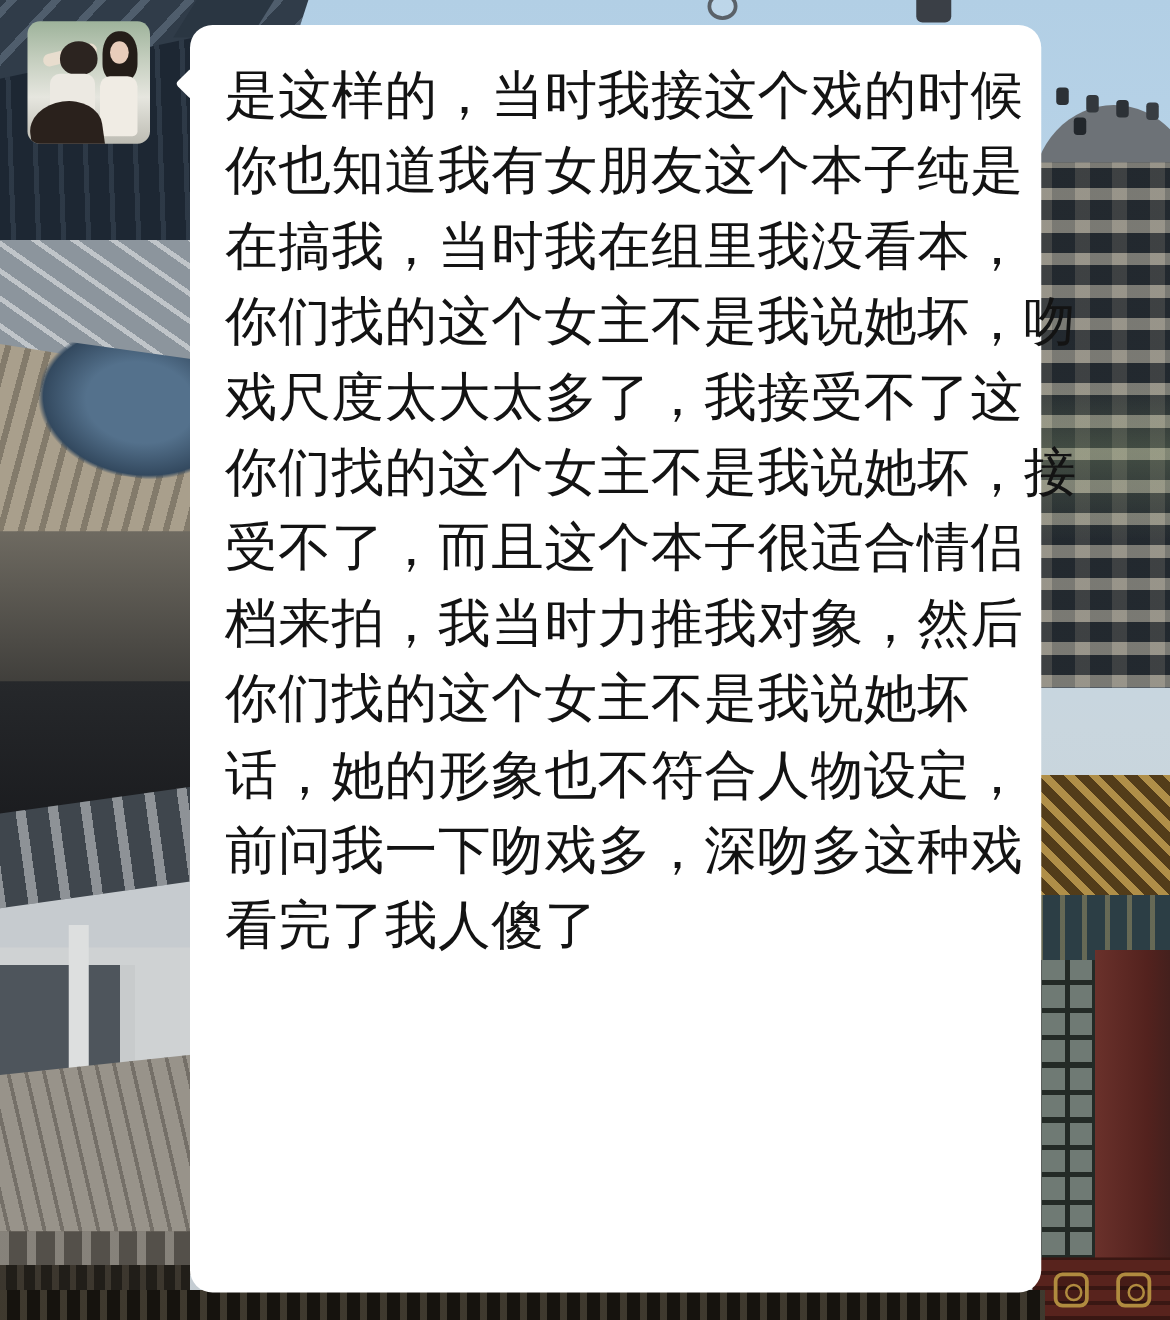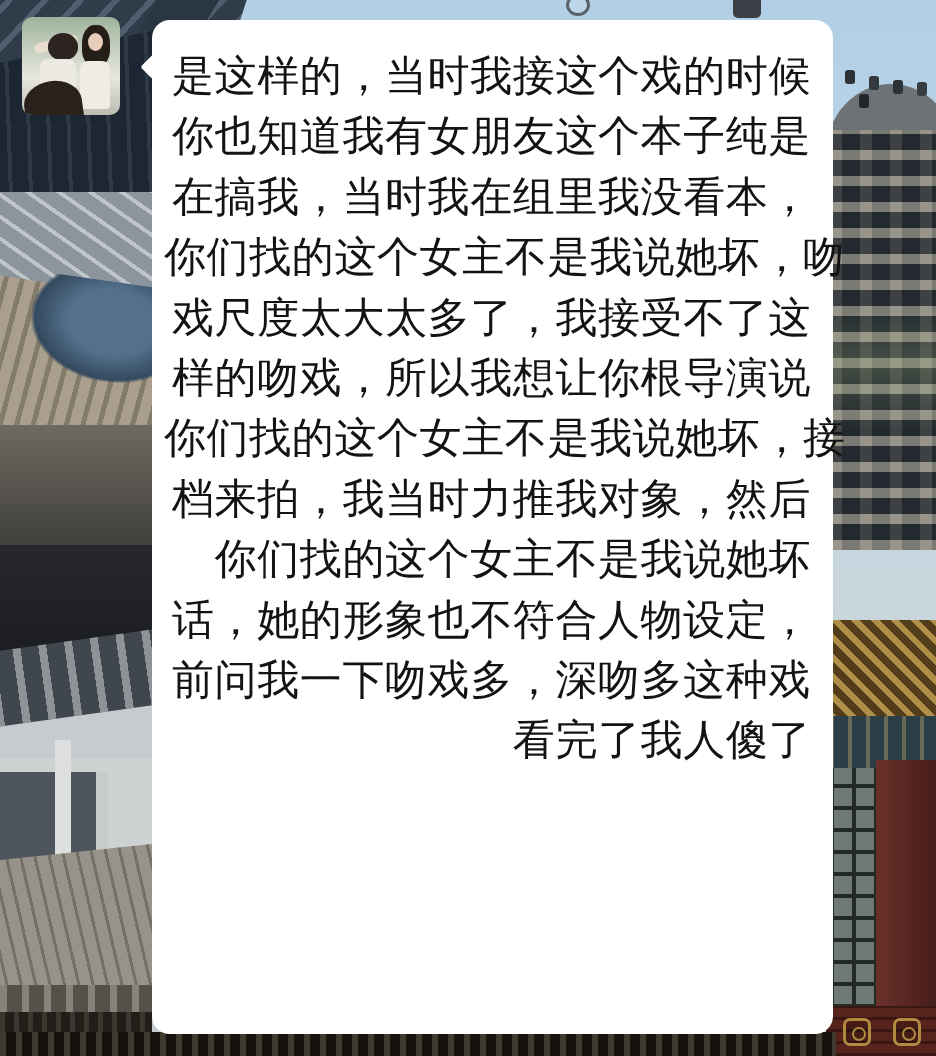--- a/index.html
+++ b/index.html
@@ -77,22 +77,22 @@
   .av-body-l{left:18px;top:42px;width:36px;height:42px;background:#ece9e2;border-radius:8px 8px 0 0;}
   .av-hair-r{left:60px;top:8px;width:28px;height:40px;background:#241d18;border-radius:45% 45% 35% 35%;}
   .av-face-r{left:66px;top:16px;width:15px;height:18px;background:#e8cdbb;border-radius:50%;}
   .av-body-r{left:58px;top:44px;width:30px;height:48px;background:#f0ece4;border-radius:8px 8px 4px 4px;}
   .av-fg{left:2px;top:64px;width:58px;height:44px;background:#2a211c;border-radius:50% 50% 0 0;transform:rotate(-8deg);}
 
   
   .bubble{left:152px;top:20px;width:681px;height:1014px;background:#ffffff;border-radius:18px;}
   .bubble::before{content:"";position:absolute;left:-8px;top:38px;width:18px;height:18px;background:#ffffff;
     transform:rotate(45deg);border-radius:3px;}
-  .msg-text{position:static;display:block;padding:26px 22px 0 12px;font-size:42px;line-height:60.4px;
-    letter-spacing:.6px;color:#131313;font-weight:400;text-align:right;}
+  .msg-text{position:static;display:block;padding:26px 22px 0 28px;font-size:42px;line-height:60.4px;
+    letter-spacing:.6px;color:#131313;font-weight:400;}
   .msg-text .line{position:static;display:block;white-space:nowrap;}
 </style>
 </head>
 <body>
 
 <div class="stage">
 
   <div class="l-roof1"></div>
   <div class="l-roof2"></div>
   <div class="l-building"></div>
@@ -136,22 +136,22 @@
     <div class="av-fg"></div>
   </div>
 
   <div class="bubble">
     <div class="msg-text">
       <span class="line">是这样的，当时我接这个戏的时候</span>
       <span class="line">你也知道我有女朋友这个本子纯是</span>
       <span class="line">在搞我，当时我在组里我没看本，</span>
       <span class="line">你们找的这个女主不是我说她坏，吻</span>
       <span class="line">戏尺度太大太多了，我接受不了这</span>
-      <span class="line">样的吻戏，所以我想让你根导演说</span>
       <span class="line">你们找的这个女主不是我说她坏，接</span>
+      <span class="line">受不了，而且这个本子很适合情侣</span>
       <span class="line">档来拍，我当时力推我对象，然后</span>
       <span class="line">你们找的这个女主不是我说她坏</span>
       <span class="line">话，她的形象也不符合人物设定，</span>
       <span class="line">前问我一下吻戏多，深吻多这种戏</span>
       <span class="line">看完了我人傻了</span>
     </div>
   </div>
 
 </div>
 

